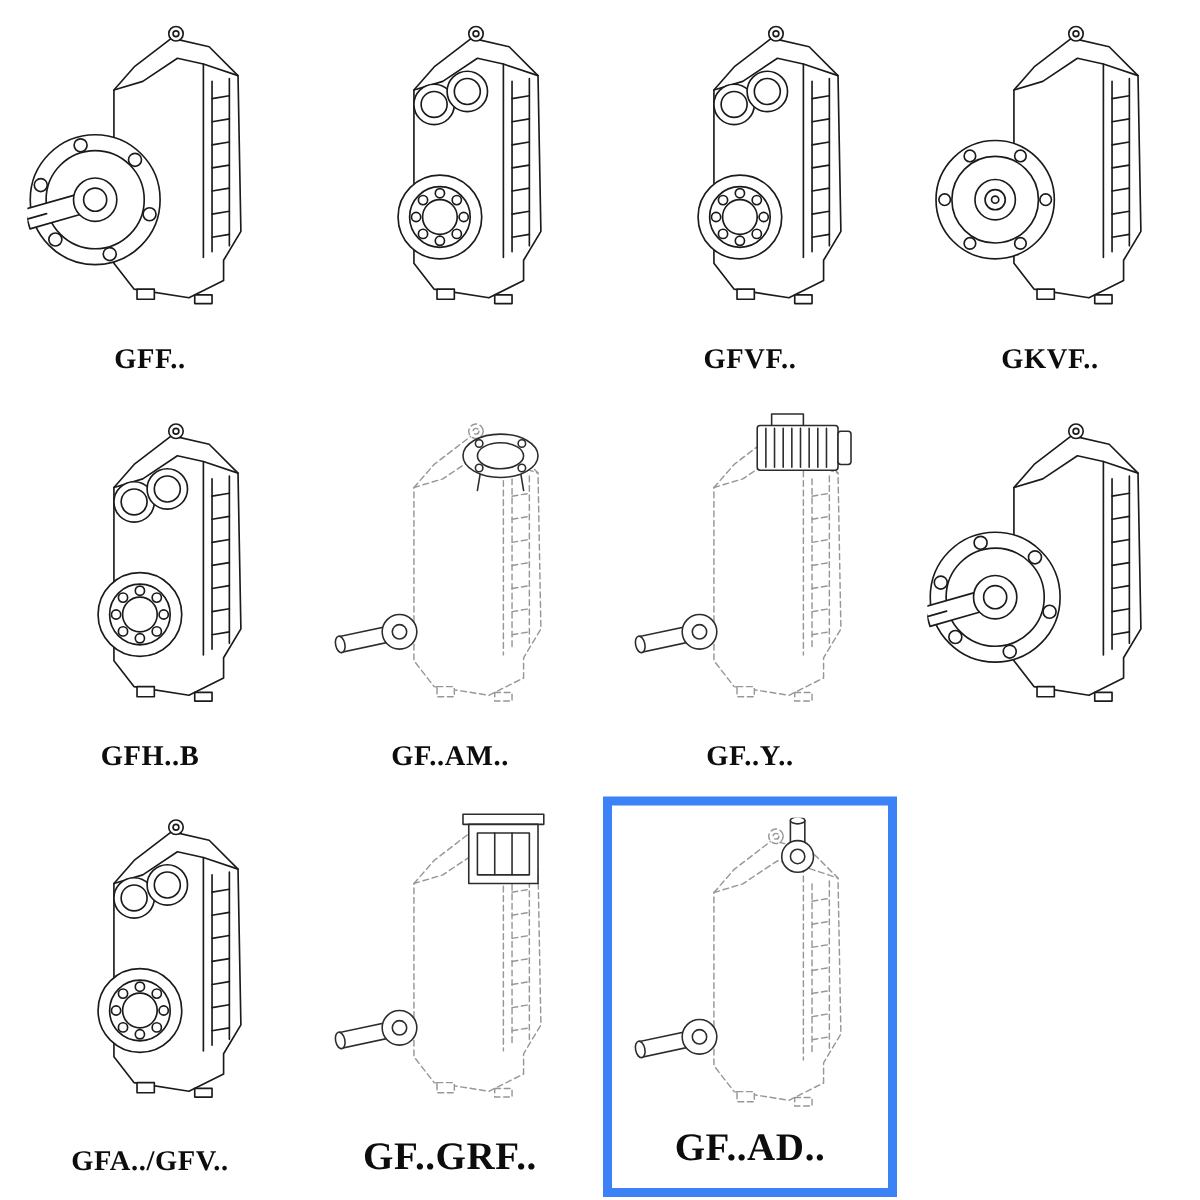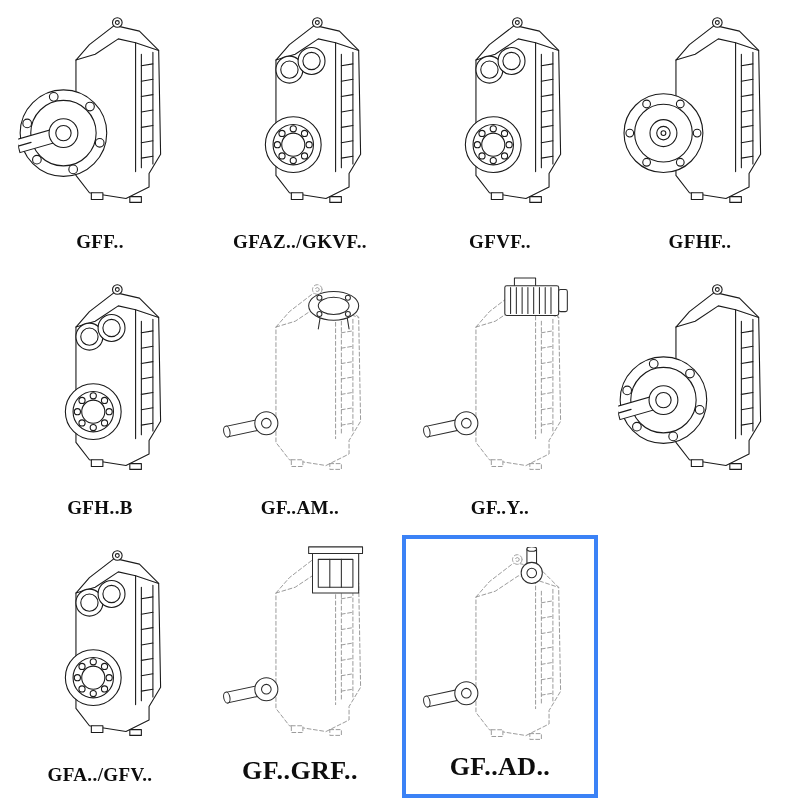--- a/index.html
+++ b/index.html
@@ -8,21 +8,21 @@
     display:grid;
     grid-template-columns:repeat(4,1fr);
     grid-template-rows:repeat(3,1fr);
     font-family:"Liberation Serif", serif;
     overflow:hidden;
   }
   .cell {
     margin:2px; display:flex; flex-direction:column; align-items:center;
     justify-content:space-between; padding:8px 2px 12px 2px; box-sizing:border-box;
   }
-  .cell.bordered { border:4px solid #3b82f6; }
+  .cell.bordered { border:6px solid #3b82f6; }
   .drawing {
     width:178px; height:202px; display:block;
     fill:none; stroke:#1b1b1b; stroke-width:1.15;
     stroke-linejoin:round; stroke-linecap:round;
   }
   .dash { stroke:#979797; stroke-dasharray:4 2.6; stroke-width:1; }
   .solidpart { stroke:#2c2c2c; stroke-dasharray:none; stroke-width:1.1; }
   .label {
     font-weight:700; font-size:19px; letter-spacing:.4px; color:#0d0d0d;
     text-align:center; line-height:1.1; margin-top:4px; white-space:nowrap;
@@ -182,35 +182,34 @@
     <svg class="drawing" viewBox="0 0 170 210">
         <use href="#sym-flange" xlink:href="#sym-flange"></use>
       </svg>
     <figcaption class="label">GFF..</figcaption>
   </figure>
 
   <figure class="cell">
     <svg class="drawing" viewBox="0 0 170 210">
         <use href="#sym-bores" xlink:href="#sym-bores"></use>
       </svg>
-    <figcaption class="label">GFAZ../GKVF..</figcaption>
   </figure>
 
   <figure class="cell">
     <svg class="drawing" viewBox="0 0 170 210">
         <use href="#sym-bores" xlink:href="#sym-bores"></use>
       </svg>
     <figcaption class="label">GFVF..</figcaption>
   </figure>
 
   <figure class="cell">
     <svg class="drawing" viewBox="0 0 170 210">
         <use href="#sym-flange2" xlink:href="#sym-flange2"></use>
       </svg>
-    <figcaption class="label">GFHF..</figcaption>
+    <figcaption class="label">GKVF..</figcaption>
   </figure>
 
 
   <figure class="cell">
     <svg class="drawing" viewBox="0 0 170 210">
         <use href="#sym-bores" xlink:href="#sym-bores"></use>
       </svg>
     <figcaption class="label">GFH..B</figcaption>
   </figure>
 

